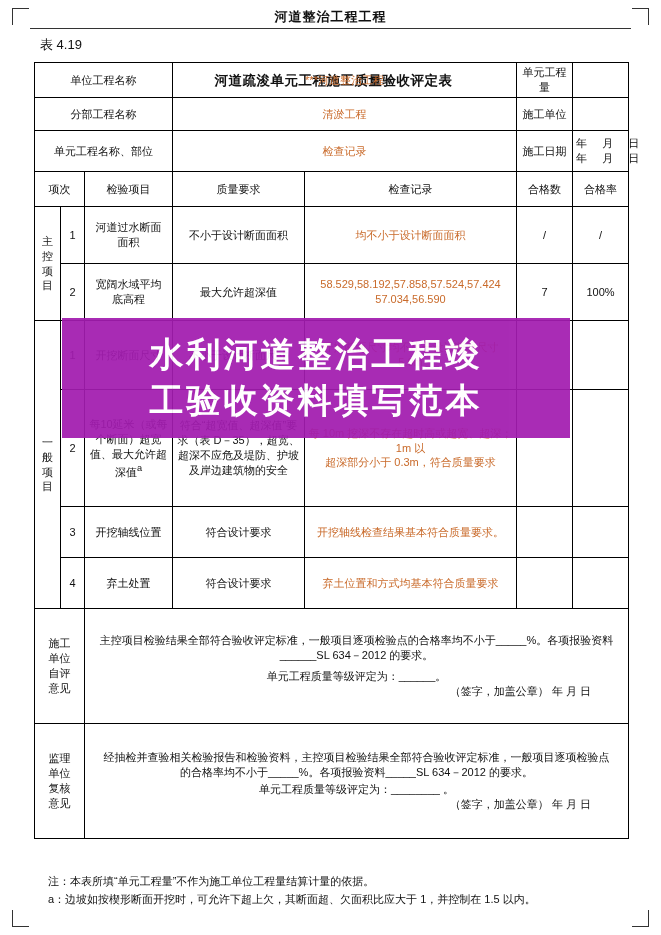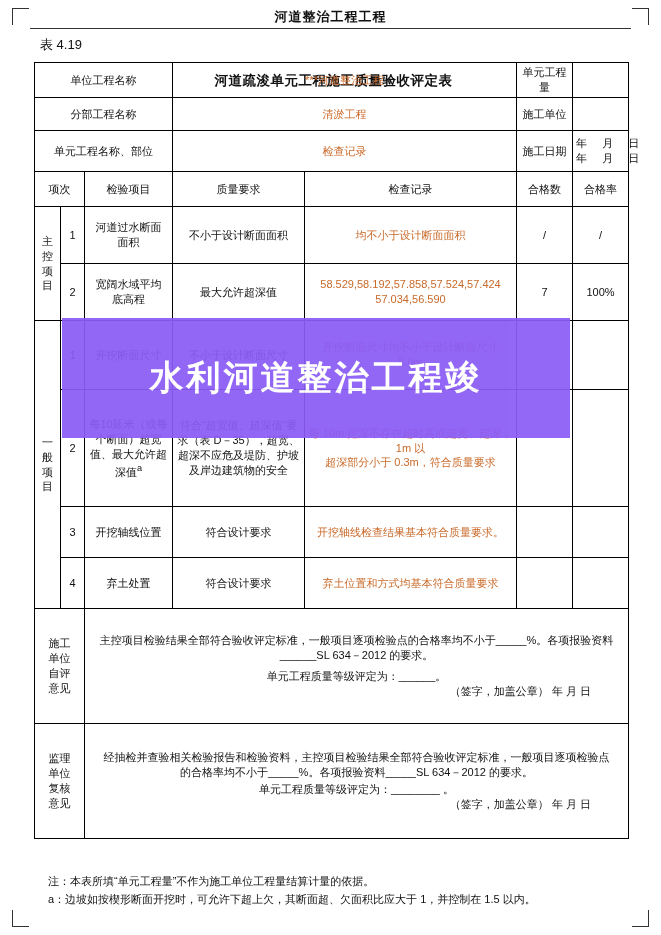--- a/index.html
+++ b/index.html
@@ -117,21 +117,21 @@
   }
   .notes div { white-space: nowrap; }
 
   
   .watermark {
     position: absolute;
     left: 62px;
     top: 318px;
     width: 508px;
     height: 120px;
-    background: #8b5cf6;
+    background: #a21caf;
     display: flex;
     flex-direction: column;
     align-items: center;
     justify-content: center;
     color: #ffffff;
     font-size: 34px;
     font-weight: bold;
     letter-spacing: 3px;
     line-height: 1.35;
     opacity: 0.93;
@@ -281,15 +281,16 @@
   </tbody>
     </table>
 
   <div class="notes">
     <div>注：本表所填“单元工程量”不作为施工单位工程量结算计量的依据。</div>
     <div>a：边坡如按楔形断面开挖时，可允许下超上欠，其断面超、欠面积比应大于 1，并控制在 1.5 以内。</div>
   </div>
 
   <div class="watermark">
     <div>水利河道整治工程竣</div>
+    <div>工验收资料填写范本</div>
   </div>
 
 </div>
 
 </body></html>

